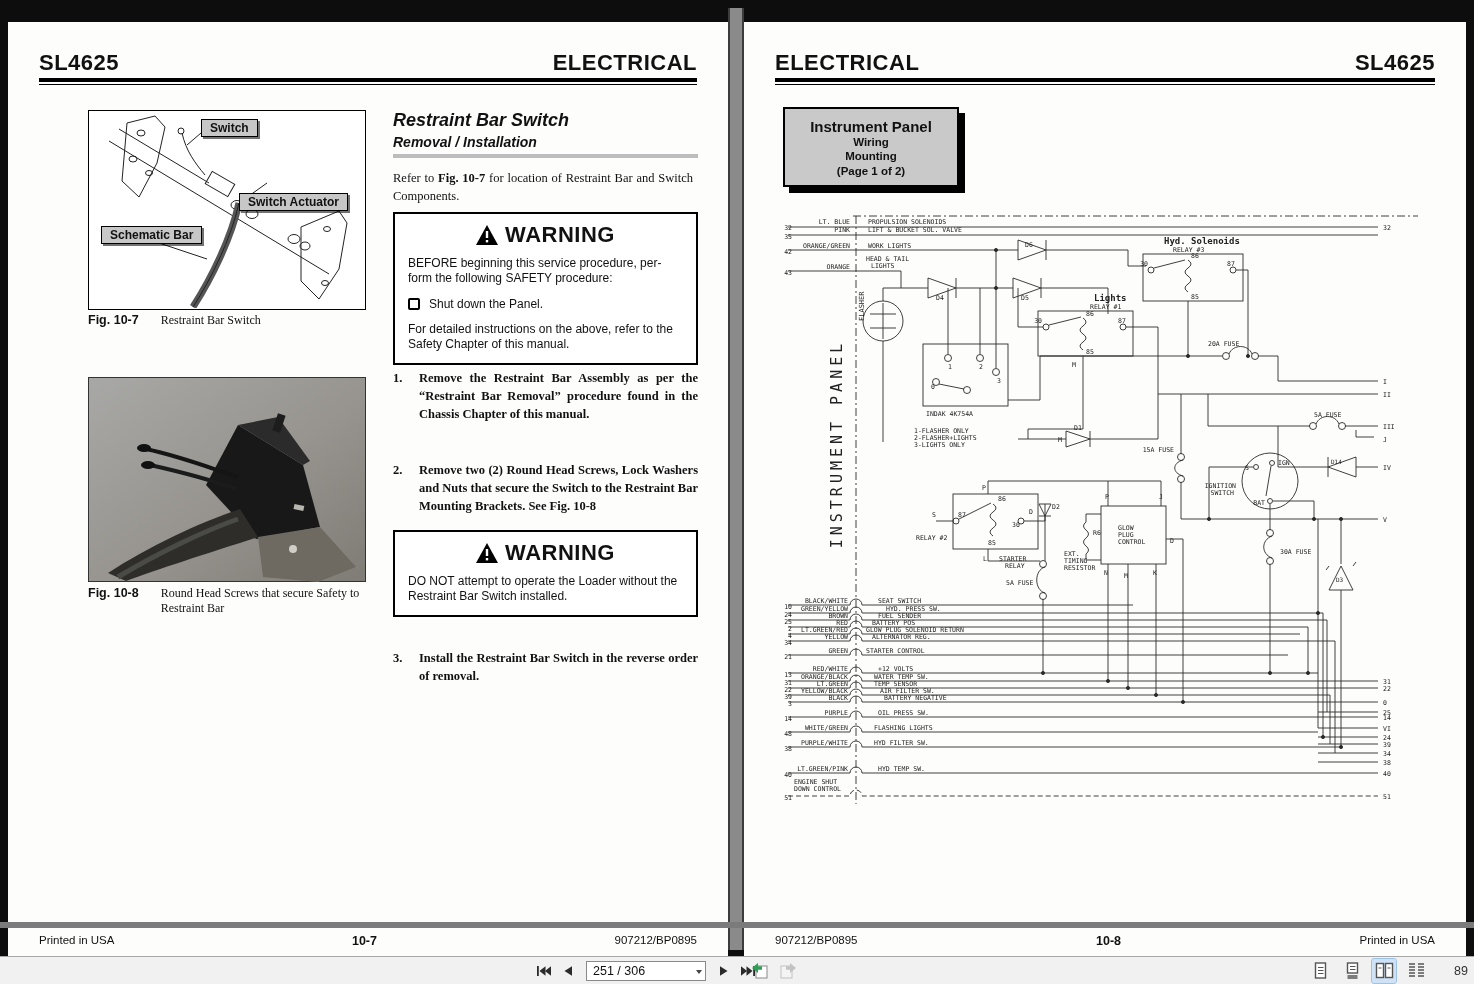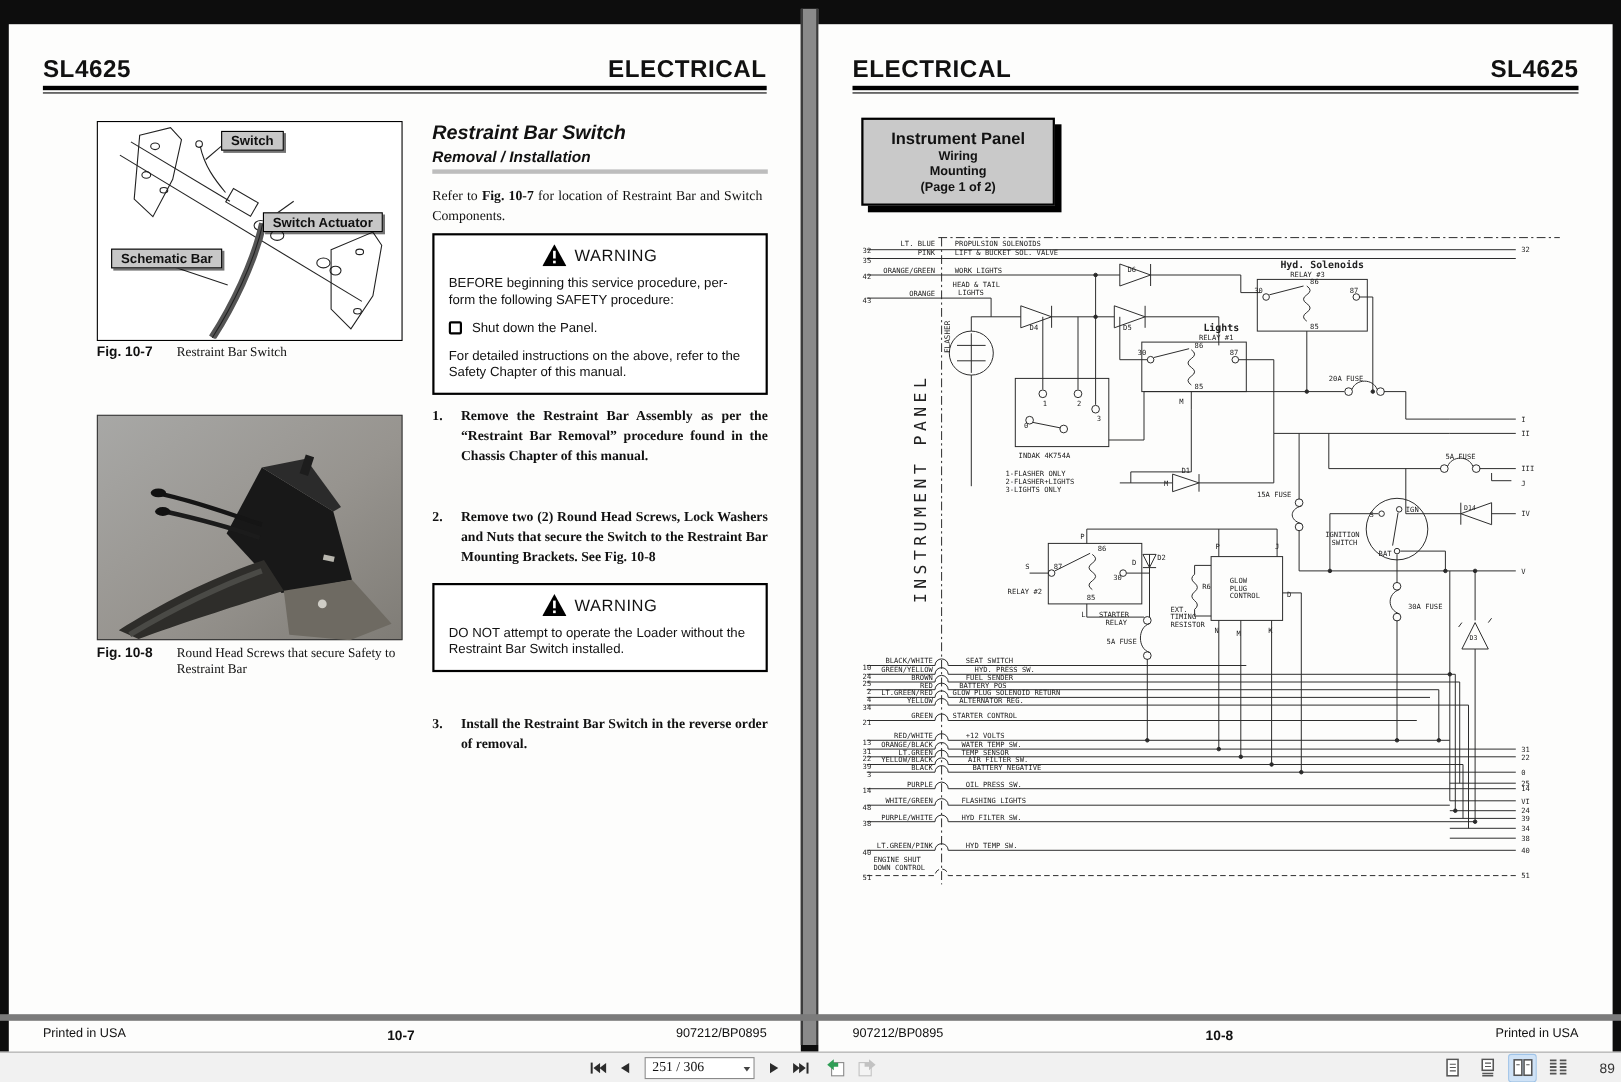--- a/index.html
+++ b/index.html
@@ -33,21 +33,21 @@
 
   .rtitle { position:absolute; left:385px; top:88px; width:305px; }
   .rtitle h1 { font-size:18px; font-style:italic; font-weight:bold; }
   .rtitle h2 { font-size:14px; font-style:italic; font-weight:bold; margin-top:3px; }
   .rtitle .grayrule { height:4px; background:#bdbdbd; margin-top:4px; }
   .para { position:absolute; left:385px; top:148px; width:300px; font-family:"Liberation Serif",serif;
           font-size:12.5px; line-height:1.42; text-align:justify; }
 
   .warnbox { position:absolute; left:385px; width:305px; border:2px solid #000; padding:8px 13px 10px; background:#fff; }
   .warnbox .whead { display:flex; justify-content:center; align-items:center; gap:7px; margin-bottom:8px; }
-  .warnbox .whead span { font-size:15px; font-weight:normal; letter-spacing:.5px; }
+  .warnbox .whead span { font-size:22px; font-weight:bold; letter-spacing:.5px; }
   .warnbox p { font-size:12px; font-weight:normal; line-height:1.28; }
   .warnbox .chk { display:flex; gap:9px; margin:10px 0; align-items:flex-start; }
   .chkbox { width:12px; height:12px; border:2px solid #000; border-radius:2px; margin-top:1px; flex:0 0 auto; }
 
   .step { position:absolute; left:385px; width:305px; display:flex; font-family:"Liberation Serif",serif; font-size:12.5px; line-height:1.42; }
   .step .n { font-weight:bold; width:26px; flex:0 0 auto; font-family:"Liberation Serif",serif; }
   .step .t { text-align:justify;font-weight:bold; }
   .step .t b { white-space:nowrap; }
 
   
@@ -55,22 +55,22 @@
               border:2px solid #000; box-shadow:6px 6px 0 #000; text-align:center; padding-top:9px; }
   .titlebox .l0 { font-size:15px; font-weight:bold; }
   .titlebox .l1 { font-size:11.5px; font-weight:bold; line-height:1.25; }
   .schem-wrap { position:absolute; left:34px; top:182px; width:644px; height:630px; }
   svg text { font-family:"DejaVu Sans Mono",monospace; fill:#222; }
 
   
   .toolbar { position:absolute; left:0; right:0; bottom:0; height:28px; background:#f1f1f1; border-top:1px solid #a8a8a8;
              display:flex; align-items:center; }
   .tb-btn { width:24px; height:22px; display:flex; align-items:center; justify-content:center; border-radius:3px; }
-  .pagefield { width:100px; height:20px; border:1px solid #8a8a8a; background:#fff; font-size:12.5px;
-               padding:0 14px 0 6px; color:#111; font-family:Liberation Serif, serif; }
+  .pagefield { width:120px; height:20px; border:1px solid #8a8a8a; background:#fff; font-size:12.5px;
+               padding:0 14px 0 6px; color:#111; font-family:Liberation Sans, sans-serif; }
   .fieldwrap { position:relative; margin:0 6px; }
   .fieldwrap .caret { position:absolute; right:4px; top:9px; width:0; height:0;
                       border-left:3.5px solid transparent; border-right:3.5px solid transparent; border-top:4px solid #444; }
   .navgroup { position:absolute; left:532px; display:flex; align-items:center; }
   .viewgroup { position:absolute; left:748px; display:flex; align-items:center; gap:4px; }
   .layoutgroup { position:absolute; right:46px; display:flex; align-items:center; gap:8px; }
   .lay { width:24px; height:24px; display:flex; align-items:center; justify-content:center; border-radius:2px; }
   .lay.sel { background:#cfe2f6; outline:1px solid #9ec3e8; }
   .zoomtxt { position:absolute; right:6px; font-size:12.5px; color:#333; }
 </style>

